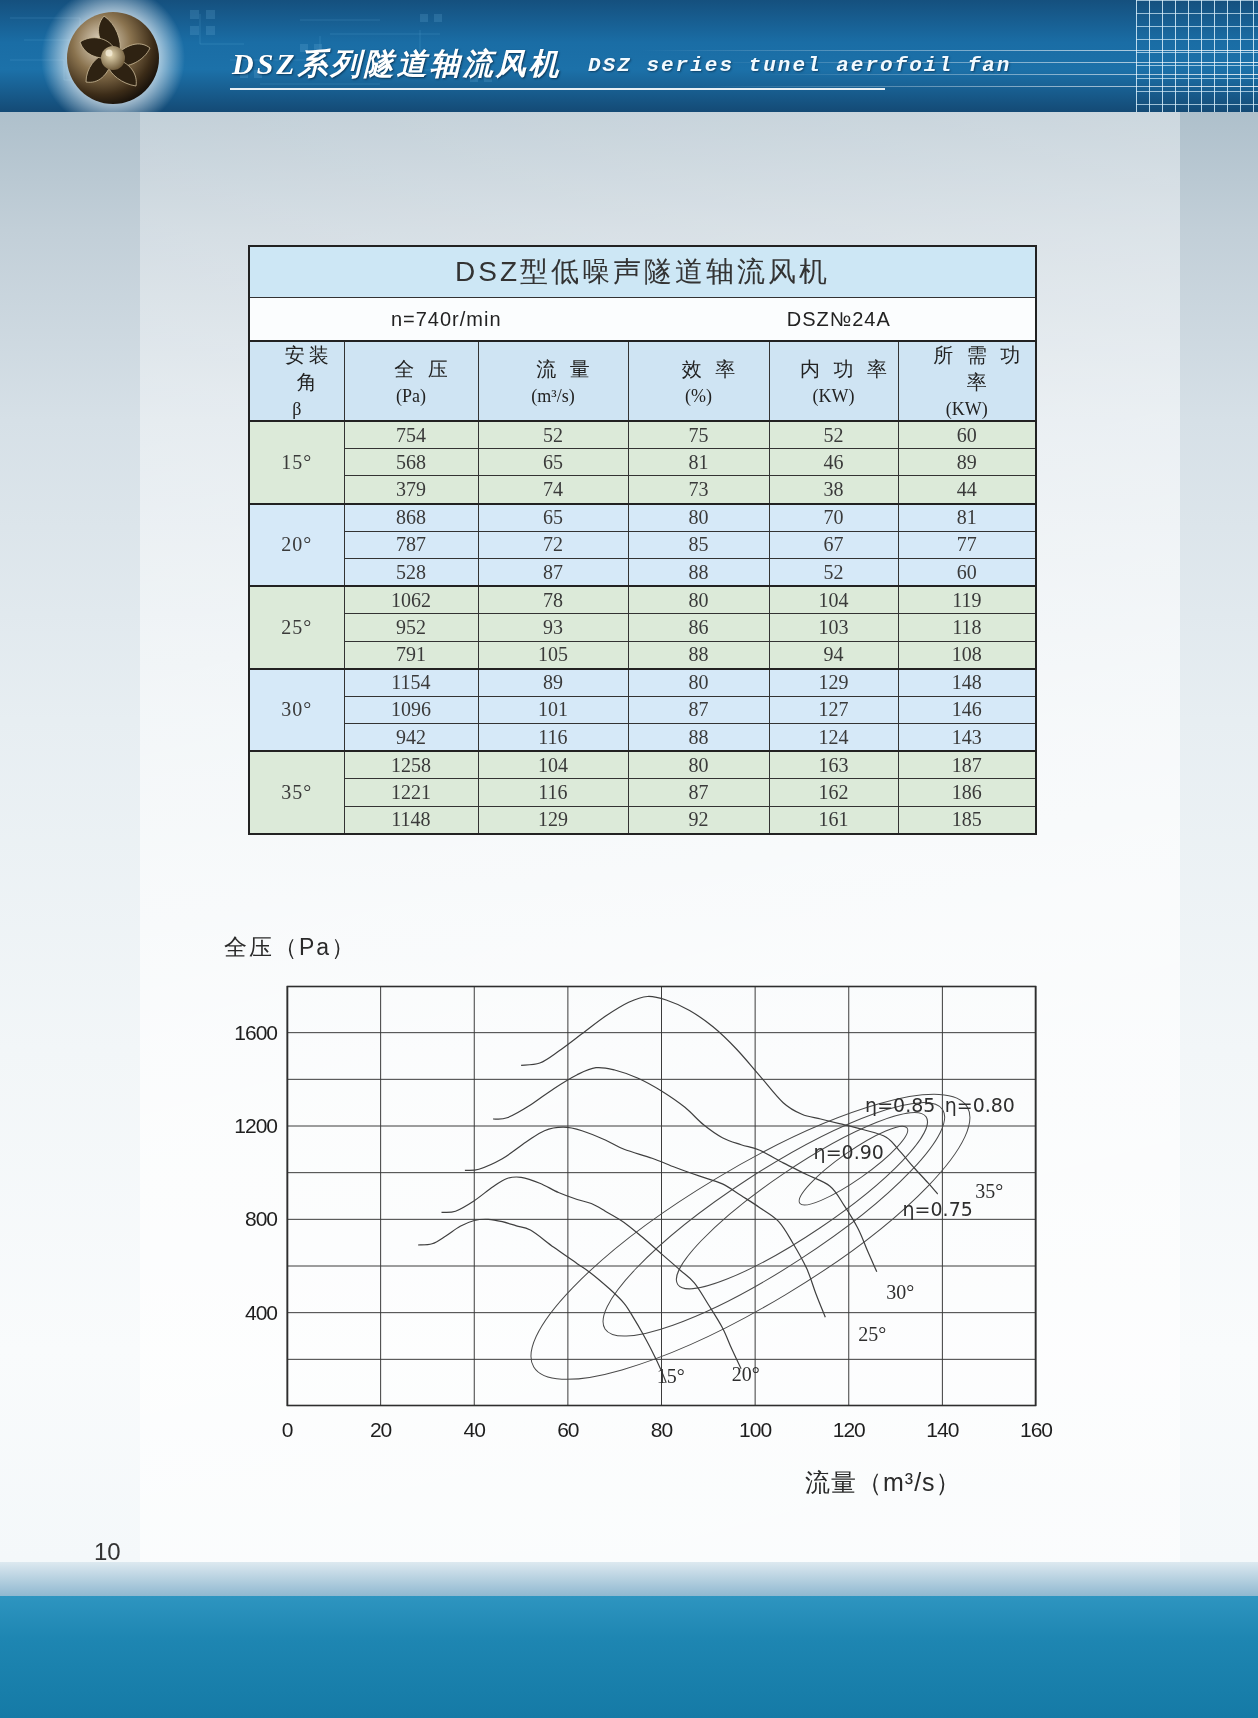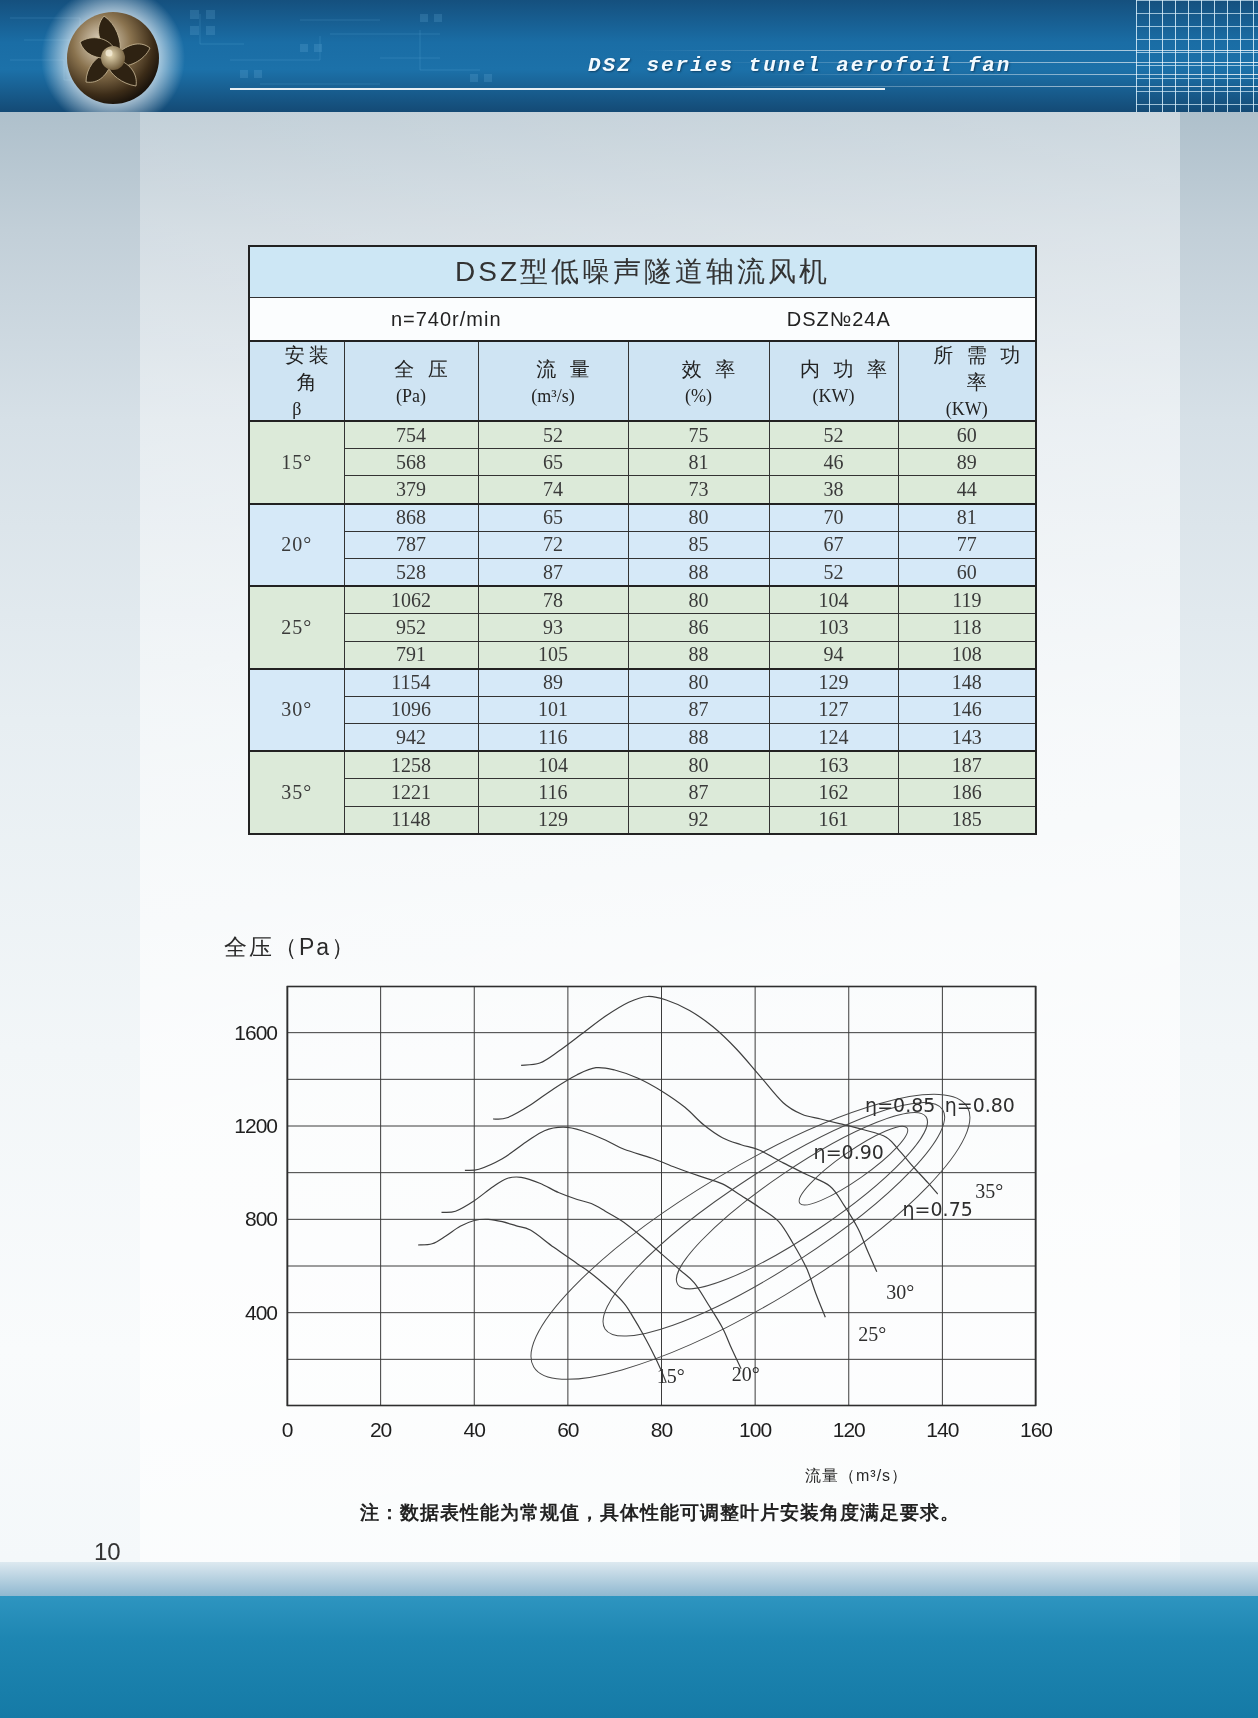--- a/index.html
+++ b/index.html
@@ -44,21 +44,21 @@
   .y-axis-title{position:absolute;left:224px;top:932px;font-size:23px;color:#2a2a2a;letter-spacing:2px;}
   .chart{position:absolute;left:287px;top:986px;width:749px;height:420px;}
   .chart svg{position:absolute;left:0;top:0;overflow:visible;}
   .chart-label{position:absolute;transform:translate(-50%,-50%);white-space:nowrap;color:#2e2e2e;}
   .eta-label{font-size:19px;font-family:"DejaVu Sans",sans-serif;}
   .angle-label{font-size:20px;font-family:"Liberation Serif","DejaVu Serif",serif;}
   .x-tick{position:absolute;width:60px;text-align:center;transform:translateX(-50%);
     font-size:21px;color:#1e1e1e;letter-spacing:-1px;}
   .y-tick{position:absolute;width:60px;text-align:right;transform:translateY(-50%);
     font-size:21px;color:#1e1e1e;letter-spacing:-1px;}
-  .x-axis-title{position:absolute;left:805px;top:1466px;font-size:16px;color:#2a2a2a;letter-spacing:1px;}
+  .x-axis-title{position:absolute;left:805px;top:1466px;font-size:25px;color:#2a2a2a;letter-spacing:1px;}
   
   .note{position:absolute;left:140px;top:1500px;width:1040px;text-align:center;
     font-size:19px;font-weight:bold;color:#222;letter-spacing:1px;}
   .page-number{position:absolute;left:94px;top:1538px;font-size:24px;color:#333;}
   .band-light{position:absolute;left:0;top:1562px;width:1258px;height:34px;
     background:linear-gradient(180deg,#dde9f0,#8fb8d0);}
   .band-teal{position:absolute;left:0;top:1596px;width:1258px;height:122px;
     background:linear-gradient(180deg,#2e95c0 0%,#1e86b2 35%,#157aa6 100%);}
 </style>
 </head>
@@ -116,20 +116,21 @@
         <path d="M85,76 C70,60 66,46 76,34 C88,42 94,58 92,72 Z"></path>
         <path d="M85,76 C98,62 112,58 122,66 C116,79 100,86 88,84 Z"></path>
         <path d="M85,76 C102,80 110,92 108,104 C94,102 82,92 80,84 Z"></path>
         <path d="M85,76 C80,94 70,102 58,100 C58,86 68,74 78,72 Z"></path>
         <path d="M85,76 C68,78 56,72 52,60 C64,52 80,56 86,66 Z"></path>
       </g>
       <circle cx="85" cy="76" r="12" fill="url(#hub)"></circle>
       <circle cx="81" cy="71" r="3.5" fill="#f4ecd8" opacity=".8"></circle>
     </svg>
 
+    <div class="title-cn">DSZ系列隧道轴流风机</div>
     <div class="title-en">DSZ series tunel aerofoil fan</div>
     <div class="banner-underline"></div>
   </div>
 
   <div class="panel"></div>
 
   <table class="spec">
     <colgroup>
       <col style="width:95px">
         <col style="width:134px">
@@ -346,17 +347,16 @@
         <div class="x-tick" style="left: 749px; top: 432px;">160</div>
         <div class="y-tick" style="left: -70px; top: 326.667px;">400</div>
         <div class="y-tick" style="left: -70px; top: 233.333px;">800</div>
         <div class="y-tick" style="left: -70px; top: 140px;">1200</div>
         <div class="y-tick" style="left: -70px; top: 46.6667px;">1600</div>
       </div>
   </div>
 
   <div class="x-axis-title">流量（m³/s）</div>
 
-  <div class="note">注：数据表性能为常规值，具体性能可调整叶片安装角度满足要求。</div>
   <div class="page-number">10</div>
   <div class="band-light"></div>
   <div class="band-teal"></div>
 </div>
 
 </body></html>

